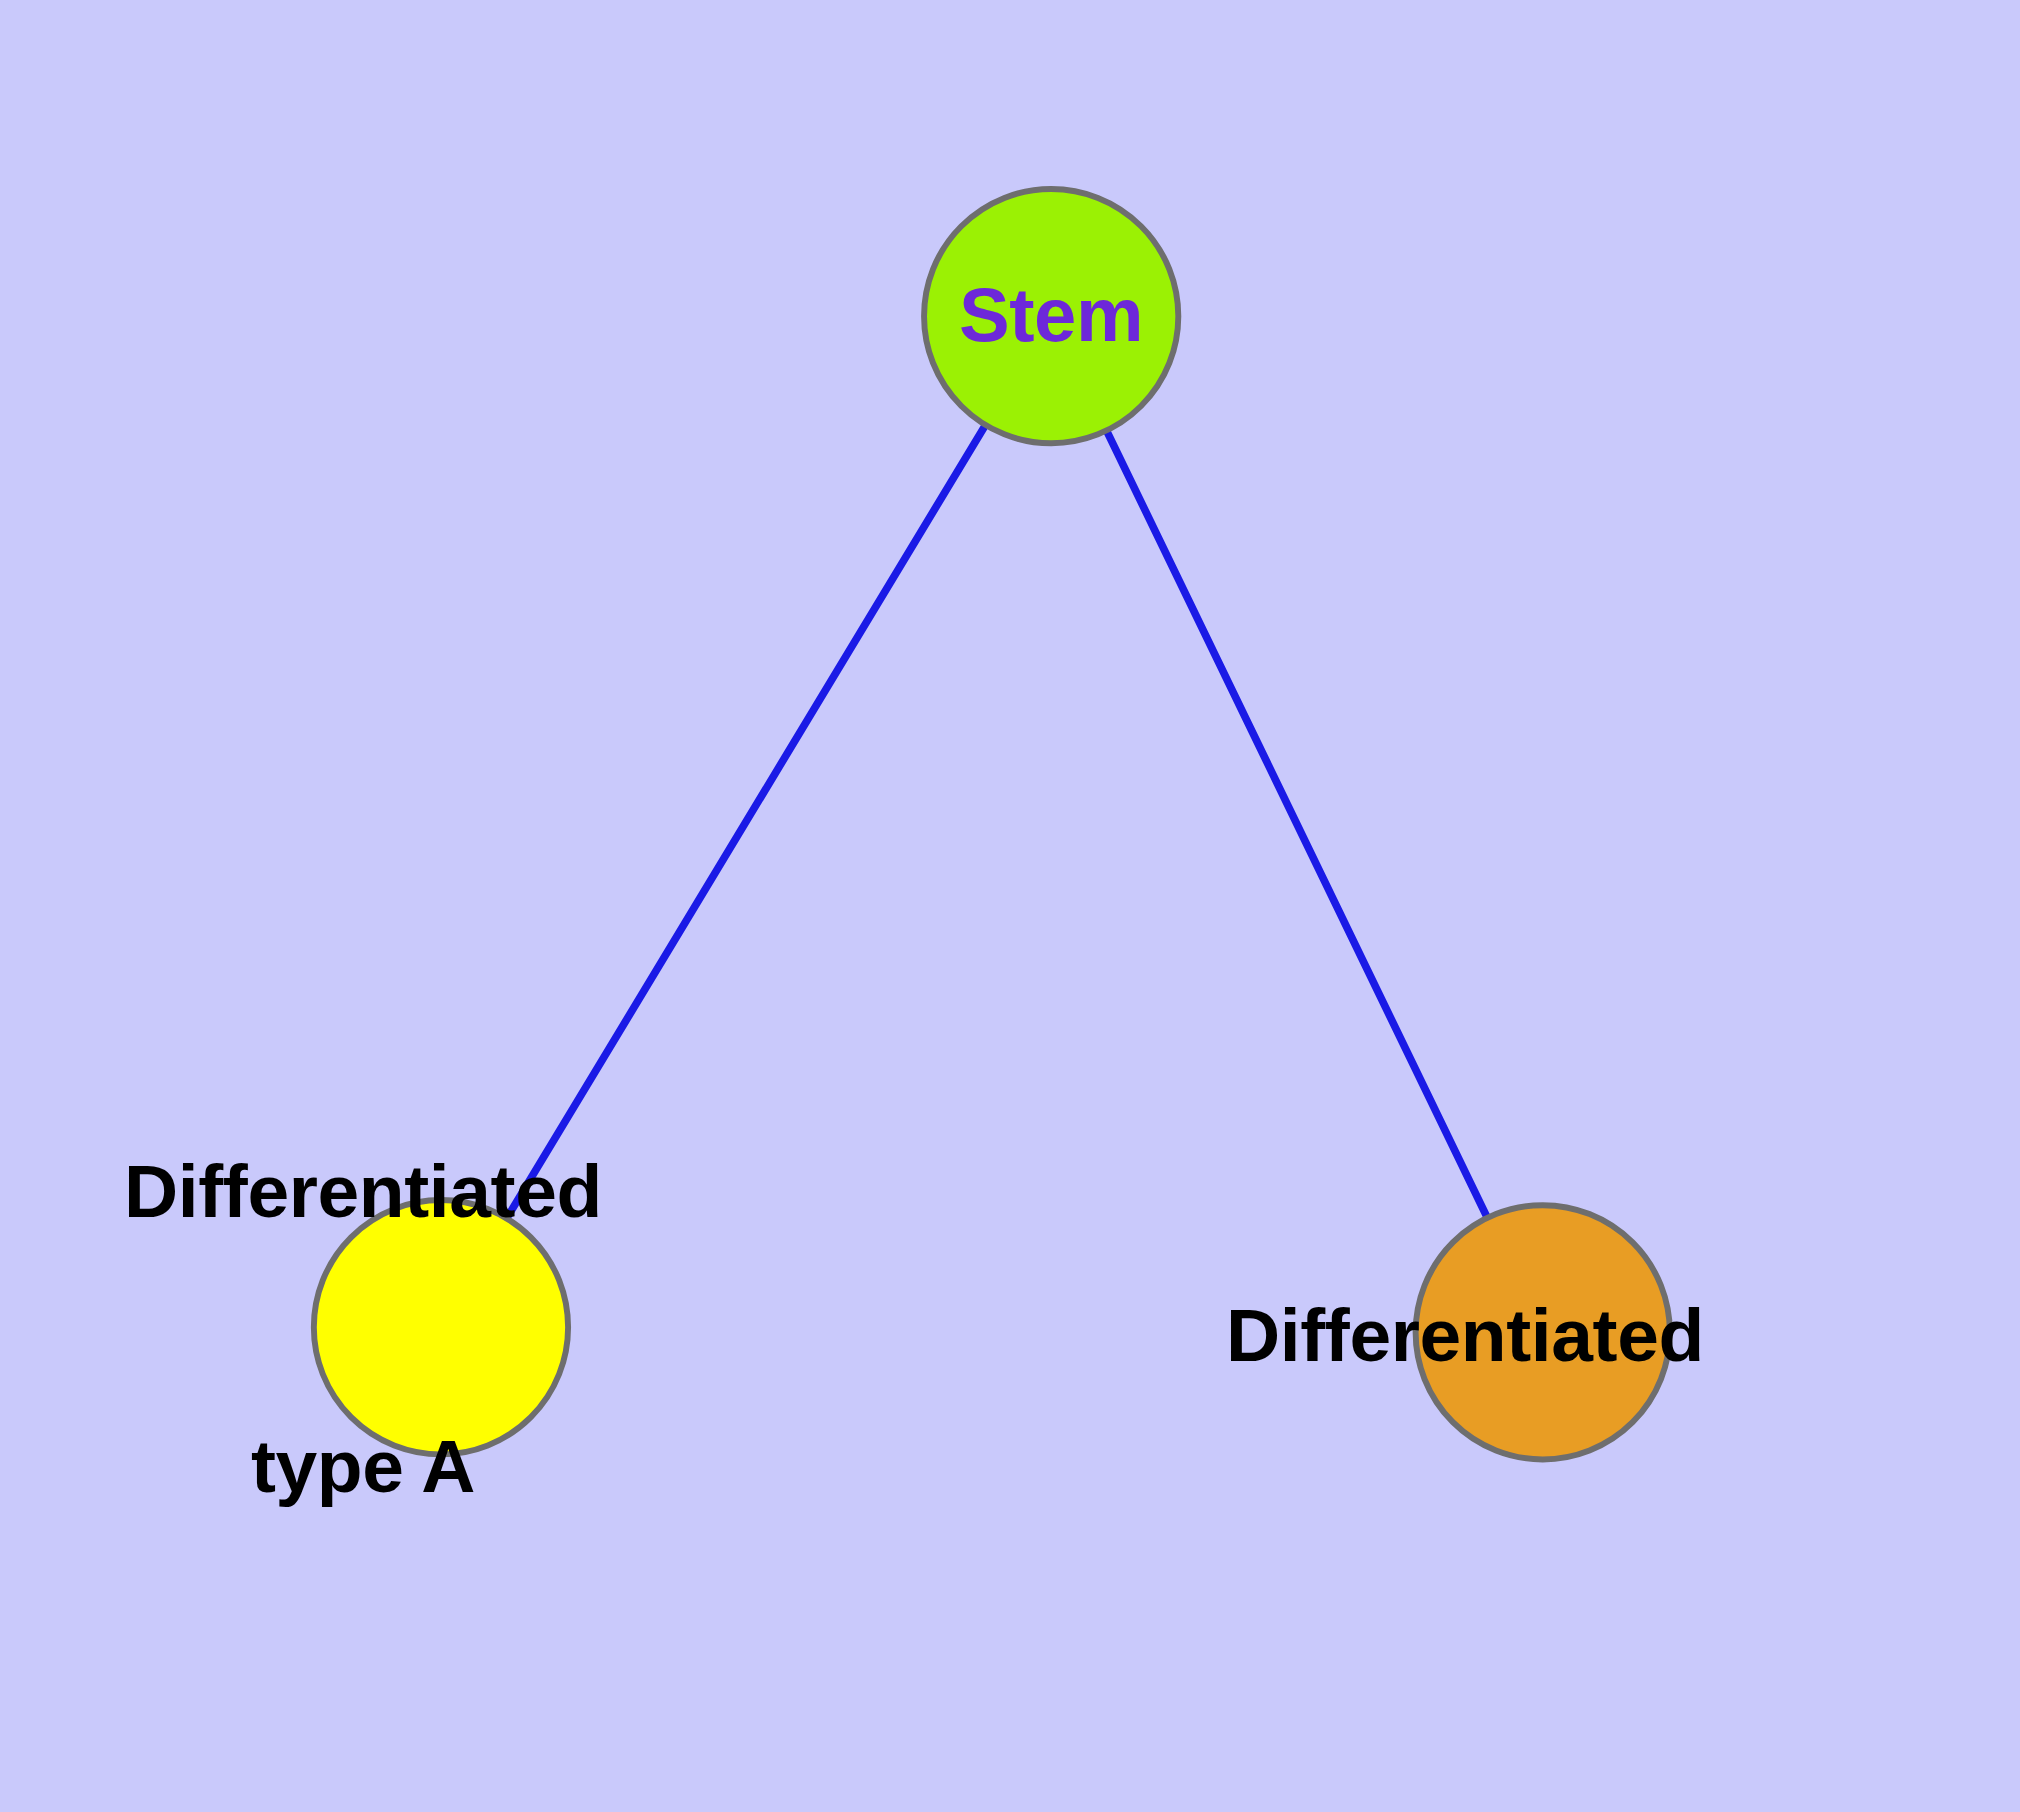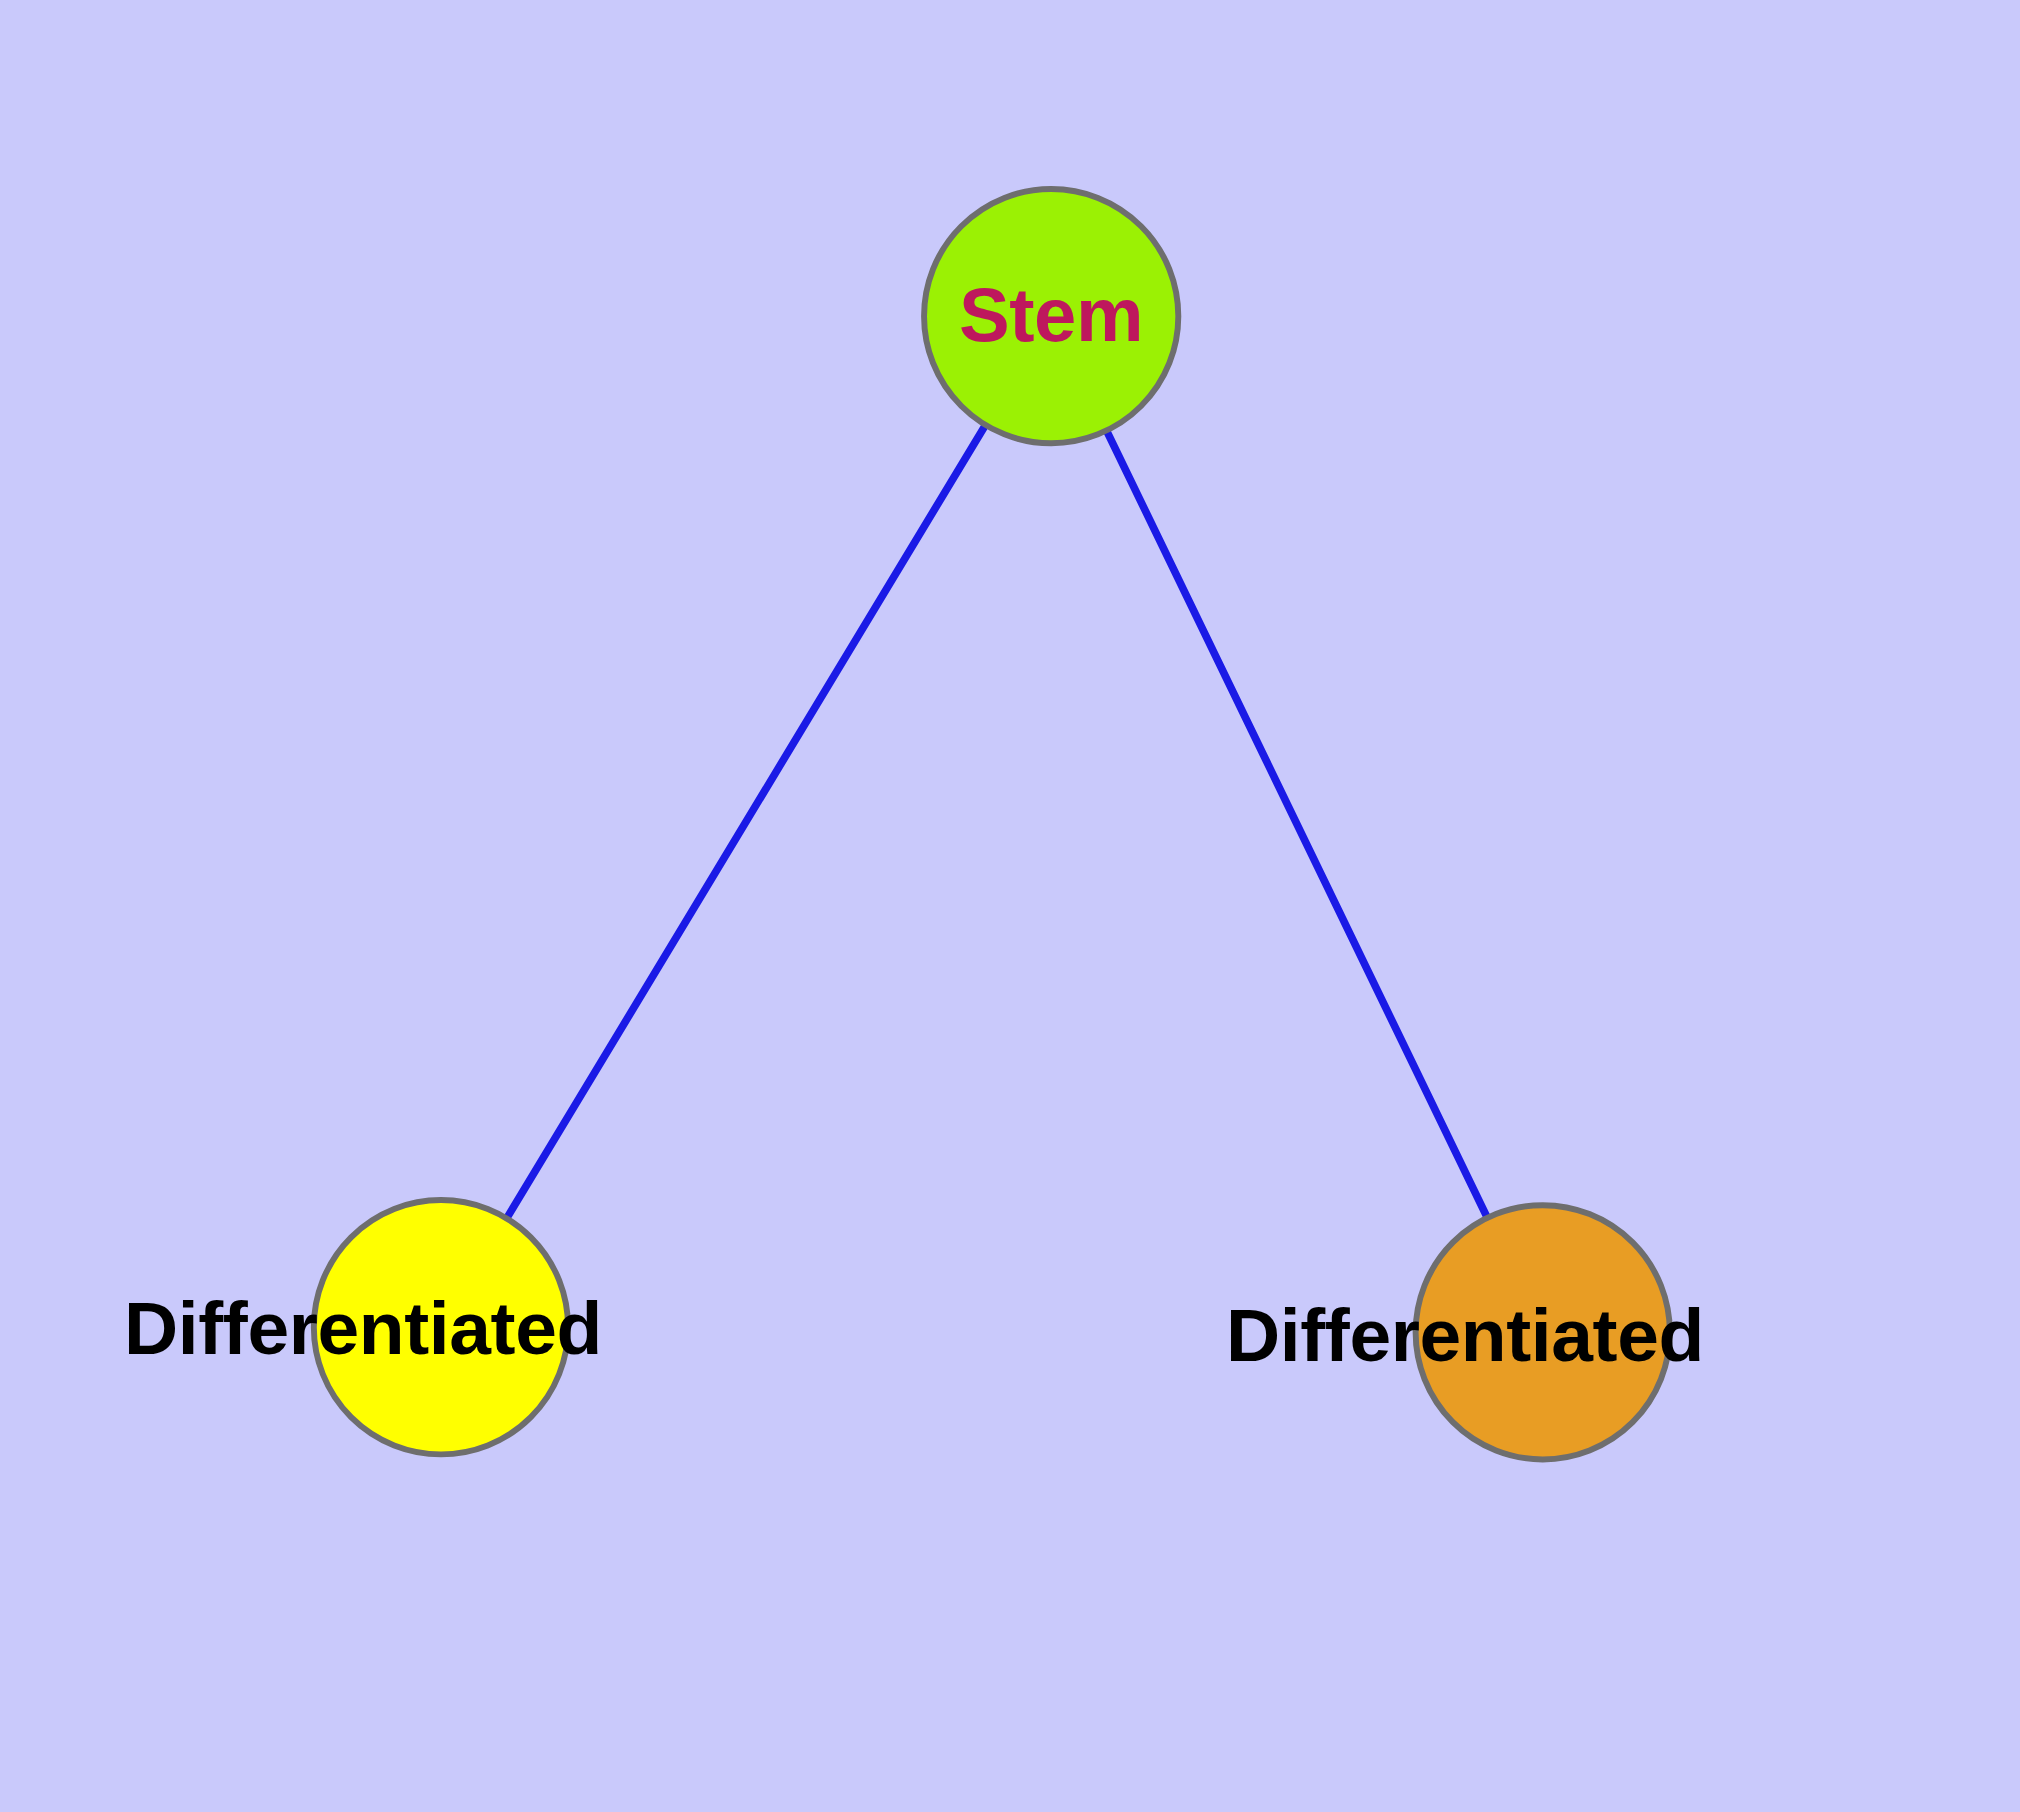--- a/index.html
+++ b/index.html
@@ -70,26 +70,27 @@
       <line class="edge" x1="1240" y1="373" x2="520" y2="1566" stroke="#1a1ae6" stroke-width="9" stroke-linecap="round"></line>
       <line class="edge" x1="1240" y1="373" x2="1820" y2="1572" stroke="#1a1ae6" stroke-width="9" stroke-linecap="round"></line>
     </g>
     <g>
       <circle class="node-circle" cx="520" cy="1566" r="150" fill="#ffff00" stroke="#6e6e6e" stroke-width="7"></circle>
       <circle class="node-circle" cx="1820" cy="1572" r="150" fill="#e89d24" stroke="#6e6e6e" stroke-width="7"></circle>
       <circle class="node-circle" cx="1240" cy="373" r="150" fill="#9bf104" stroke="#6e6e6e" stroke-width="7"></circle>
     </g>
   </svg>
 
-  <div class="node-label label-stem" style="left: 1051px; top: 316px; color: #be185d;">
+  <div class="node-label label-stem" style="left: 1051px; top: 316px; color: #6d28d9;">
     <div>Stem</div>
   </div>
 
   <div class="node-label label-a" style="left: 363px; top: 1329px; color: rgb(0, 0, 0);">
     <div>Differentiated</div>
+    <div>type A</div>
   </div>
 
   <div class="node-label label-b" style="left: 1465px; top: 1336px; color: rgb(0, 0, 0);">
     <div>Differentiated</div>
   </div>
 
 </div>
 
 
 </body></html>

